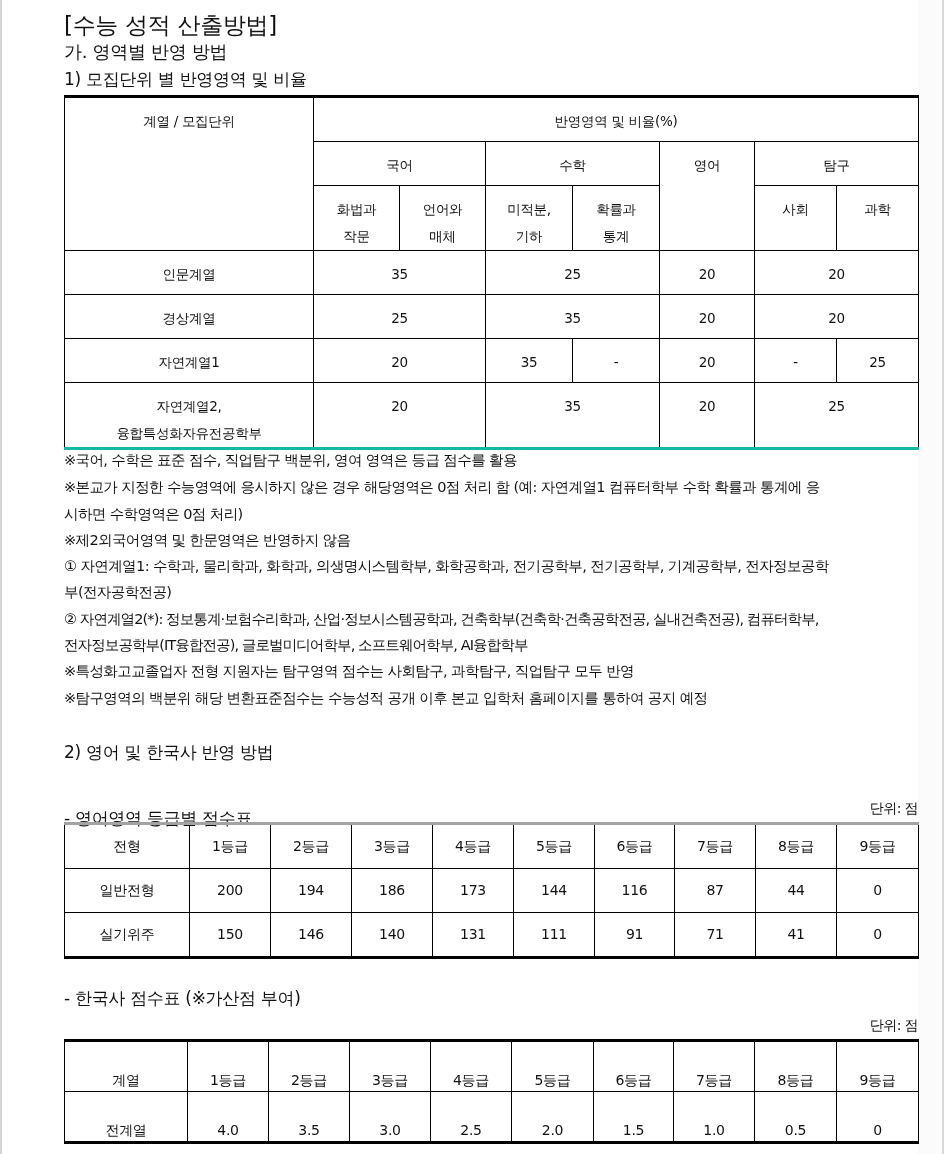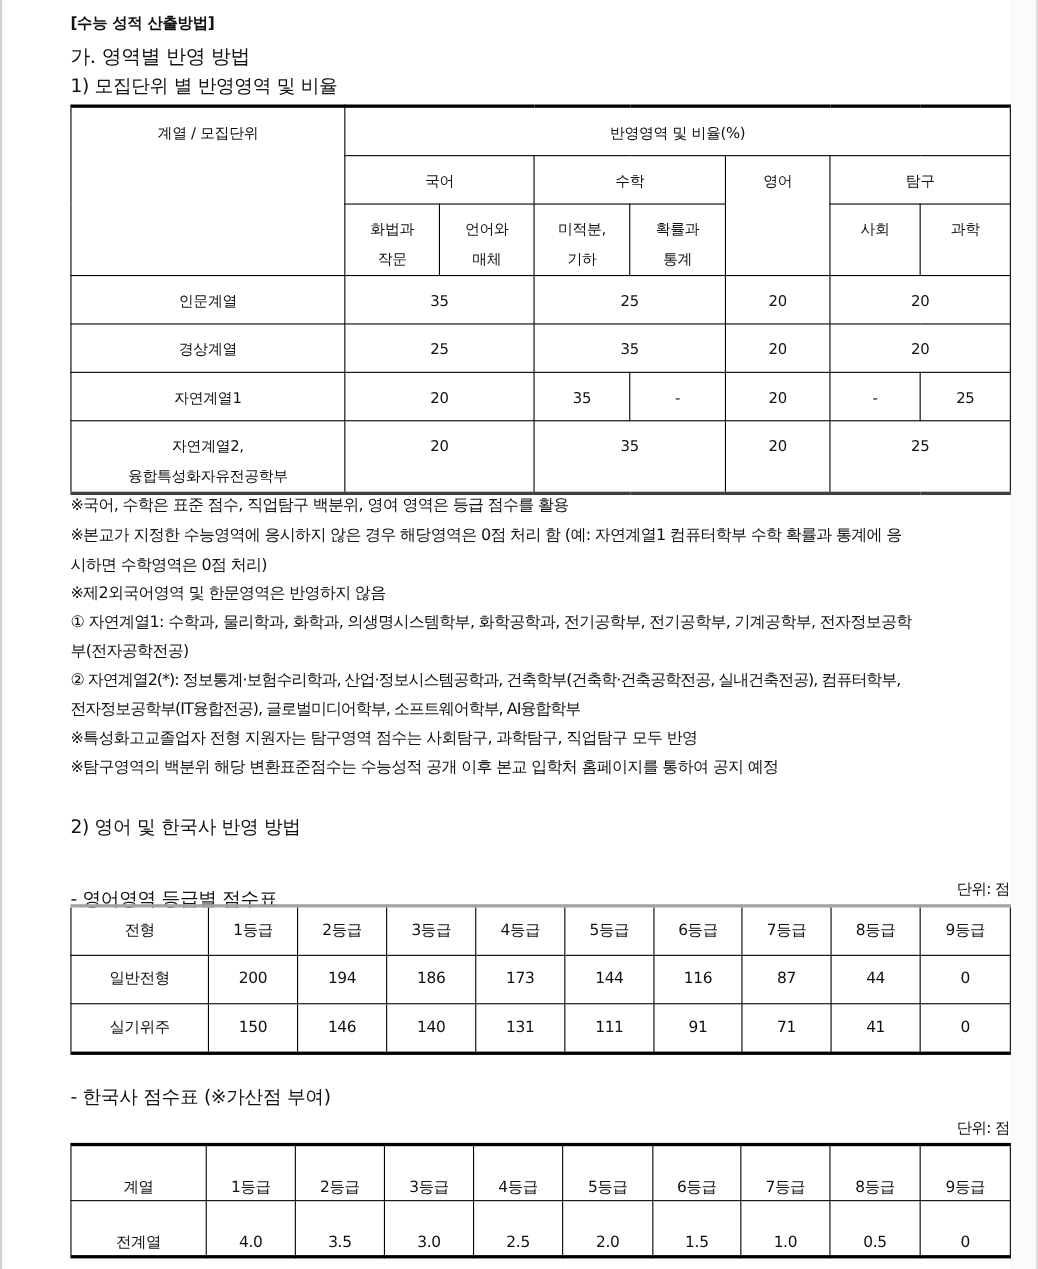--- a/index.html
+++ b/index.html
@@ -7,29 +7,29 @@
     width:944px; height:1154px; overflow:hidden; position:relative;
     background:#ffffff;
     font-family:"DejaVu Sans","Liberation Sans",sans-serif;
     color:#111;
   }
   .left-gutter { position:absolute; left:0; top:0; width:2px; height:1154px; background:#d4d4d4; }
   .right-strip { position:absolute; left:918px; top:0; width:26px; height:1154px; background:#fbfbfb; }
   .right-line { position:absolute; left:942px; top:0; width:2px; height:1154px; background:#d8d8d8; }
   .content { position:absolute; left:64px; top:0; width:854px; }
   .t { position:absolute; left:0; white-space:nowrap; line-height:1; }
-  .h-main { top:14px; font-size:14px; font-weight:bold; letter-spacing:-0.3px; }
+  .h-main { top:14px; font-size:23px; font-weight:normal; letter-spacing:-0.3px; }
   .h-sub { top:43px; font-size:18px; letter-spacing:-0.3px; }
   .h-sub2 { top:71px; font-size:17px; letter-spacing:-0.3px; }
   .note { font-size:14.5px; letter-spacing:-0.6px; line-height:1; }
   .unit { position:absolute; right:0; font-size:14px; letter-spacing:-0.6px; white-space:nowrap; }
   table { border-collapse:collapse; position:absolute; left:0; table-layout:fixed; }
   td { border:1px solid #000; font-size:13.5px; text-align:center; vertical-align:top; padding:0; letter-spacing:-0.3px; }
   .cell-inner { padding-top:10px; line-height:27px; }
-  .tbl1 { top:95px; width:854px; border-top:3px solid #000; border-bottom:3px solid #404040; }
+  .tbl1 { top:95px; width:854px; border-top:3px solid #000; border-bottom:3px solid #14b8a6; }
   .tbl1 td { height:43px; }
   .tbl2 { top:822px; width:854px; border-top:3px solid #a3a3a3; border-bottom:3px solid #000; }
   .tbl2 td { height:43px; font-size:14px; }
   .tbl2 .cell-inner { padding-top:10px; line-height:22px; }
   .tbl3 { top:1039px; width:854px; border-top:3px solid #000; border-bottom:3px solid #000; }
   .tbl3 td { height:43px; font-size:14px; }
   .tbl3 .cell-inner { padding-top:27px; line-height:22px; }
   .line-block { display:block; }
 </style>
 </head>

